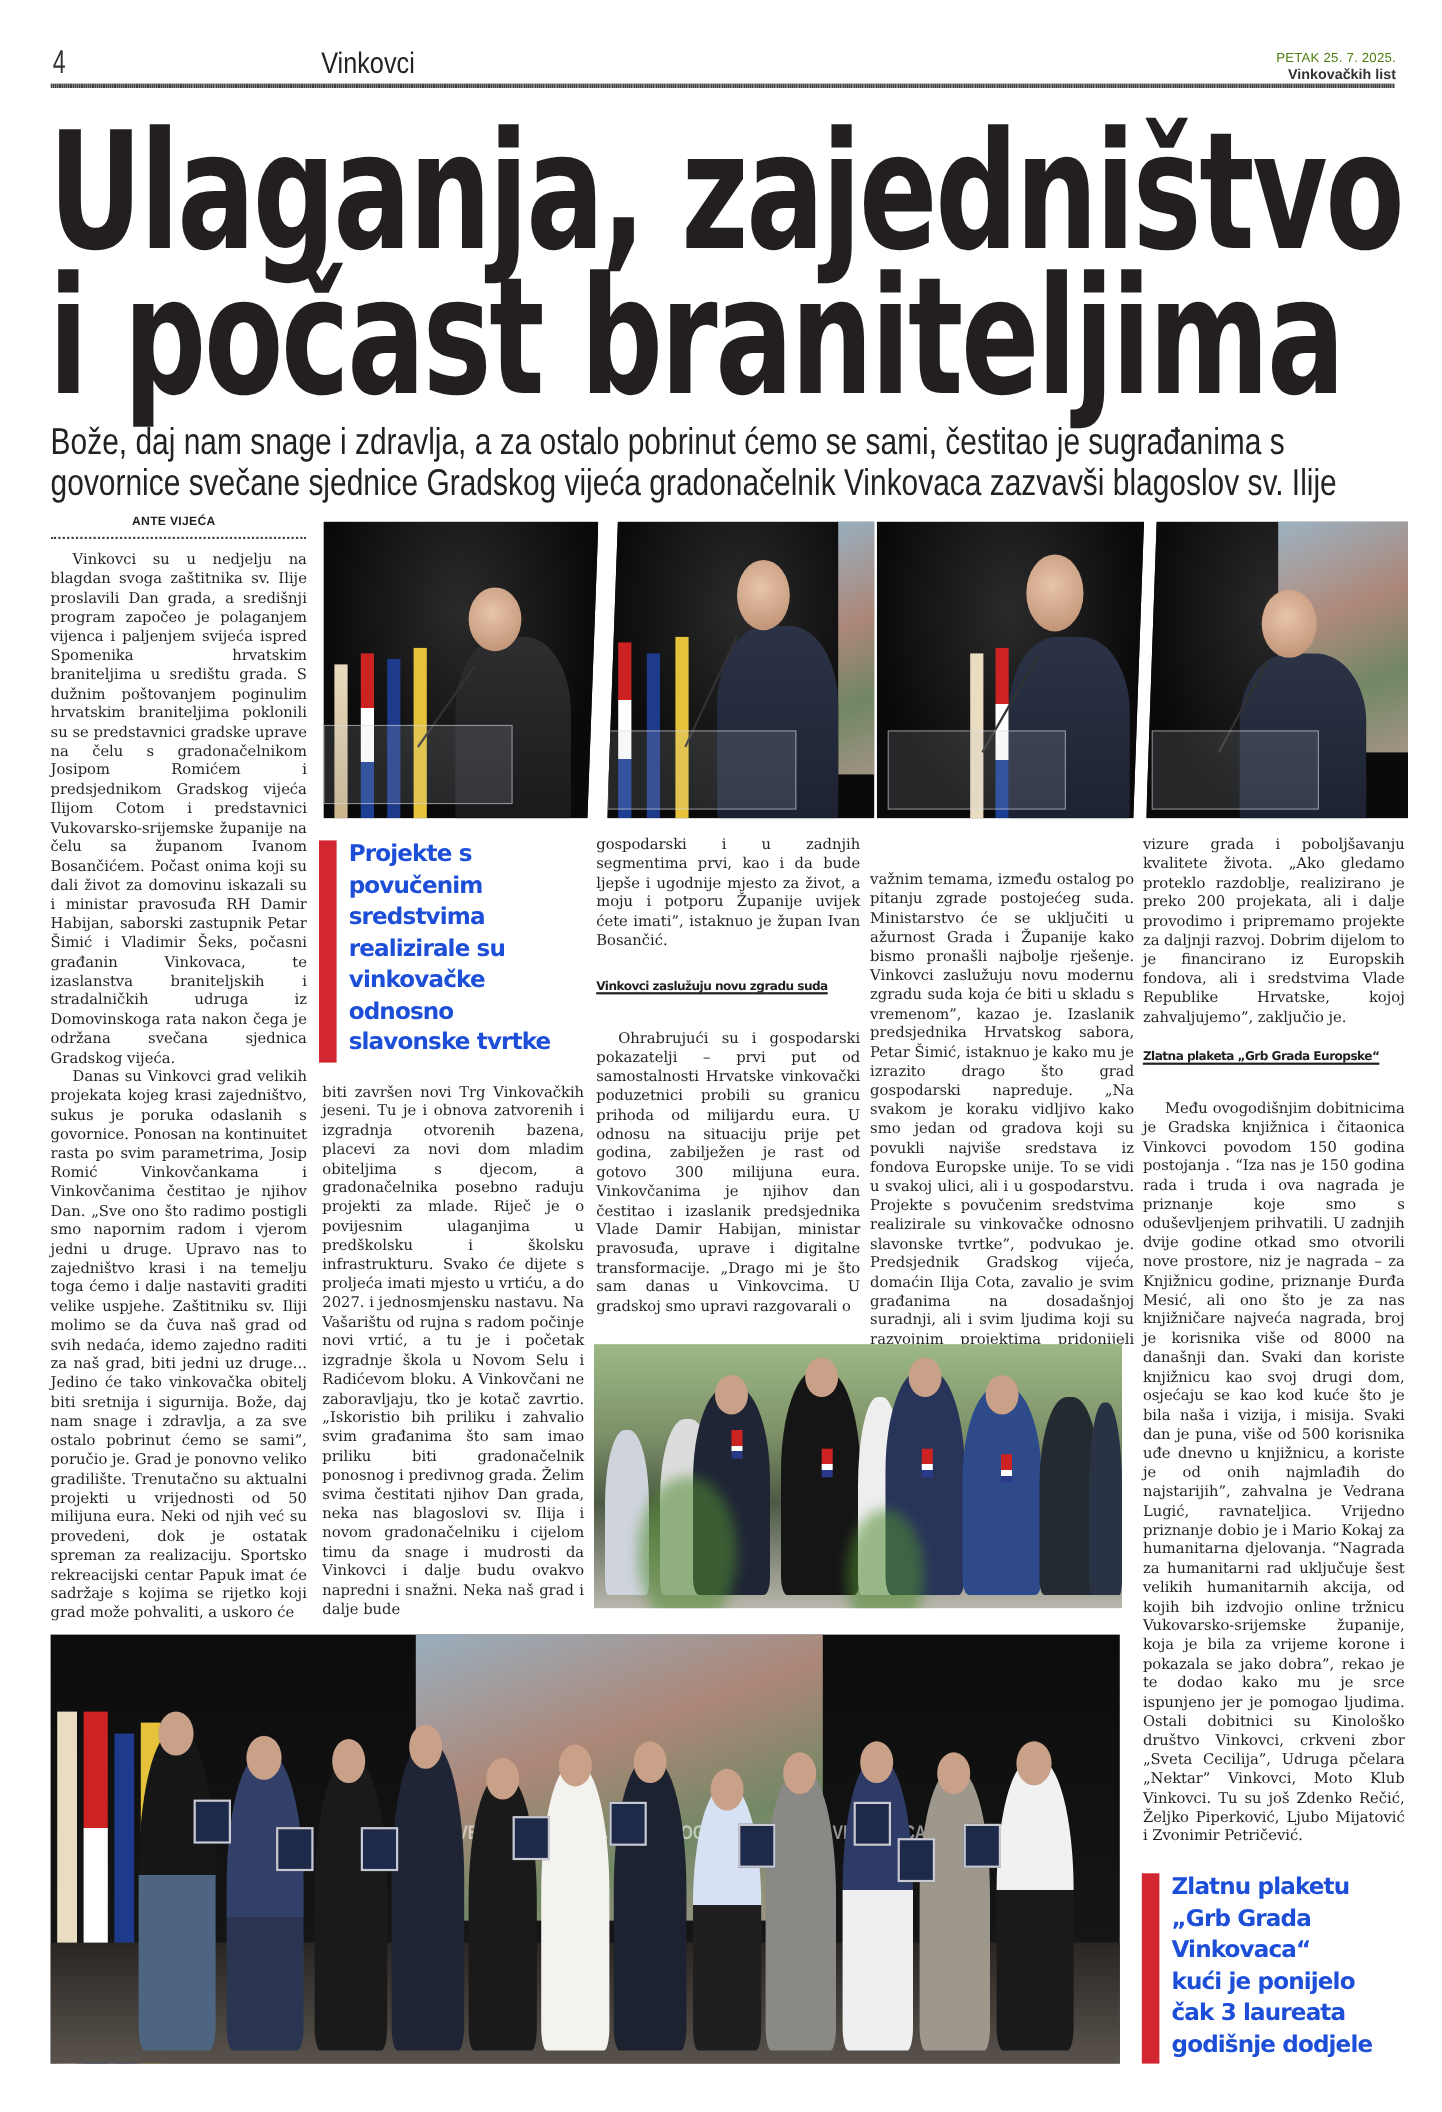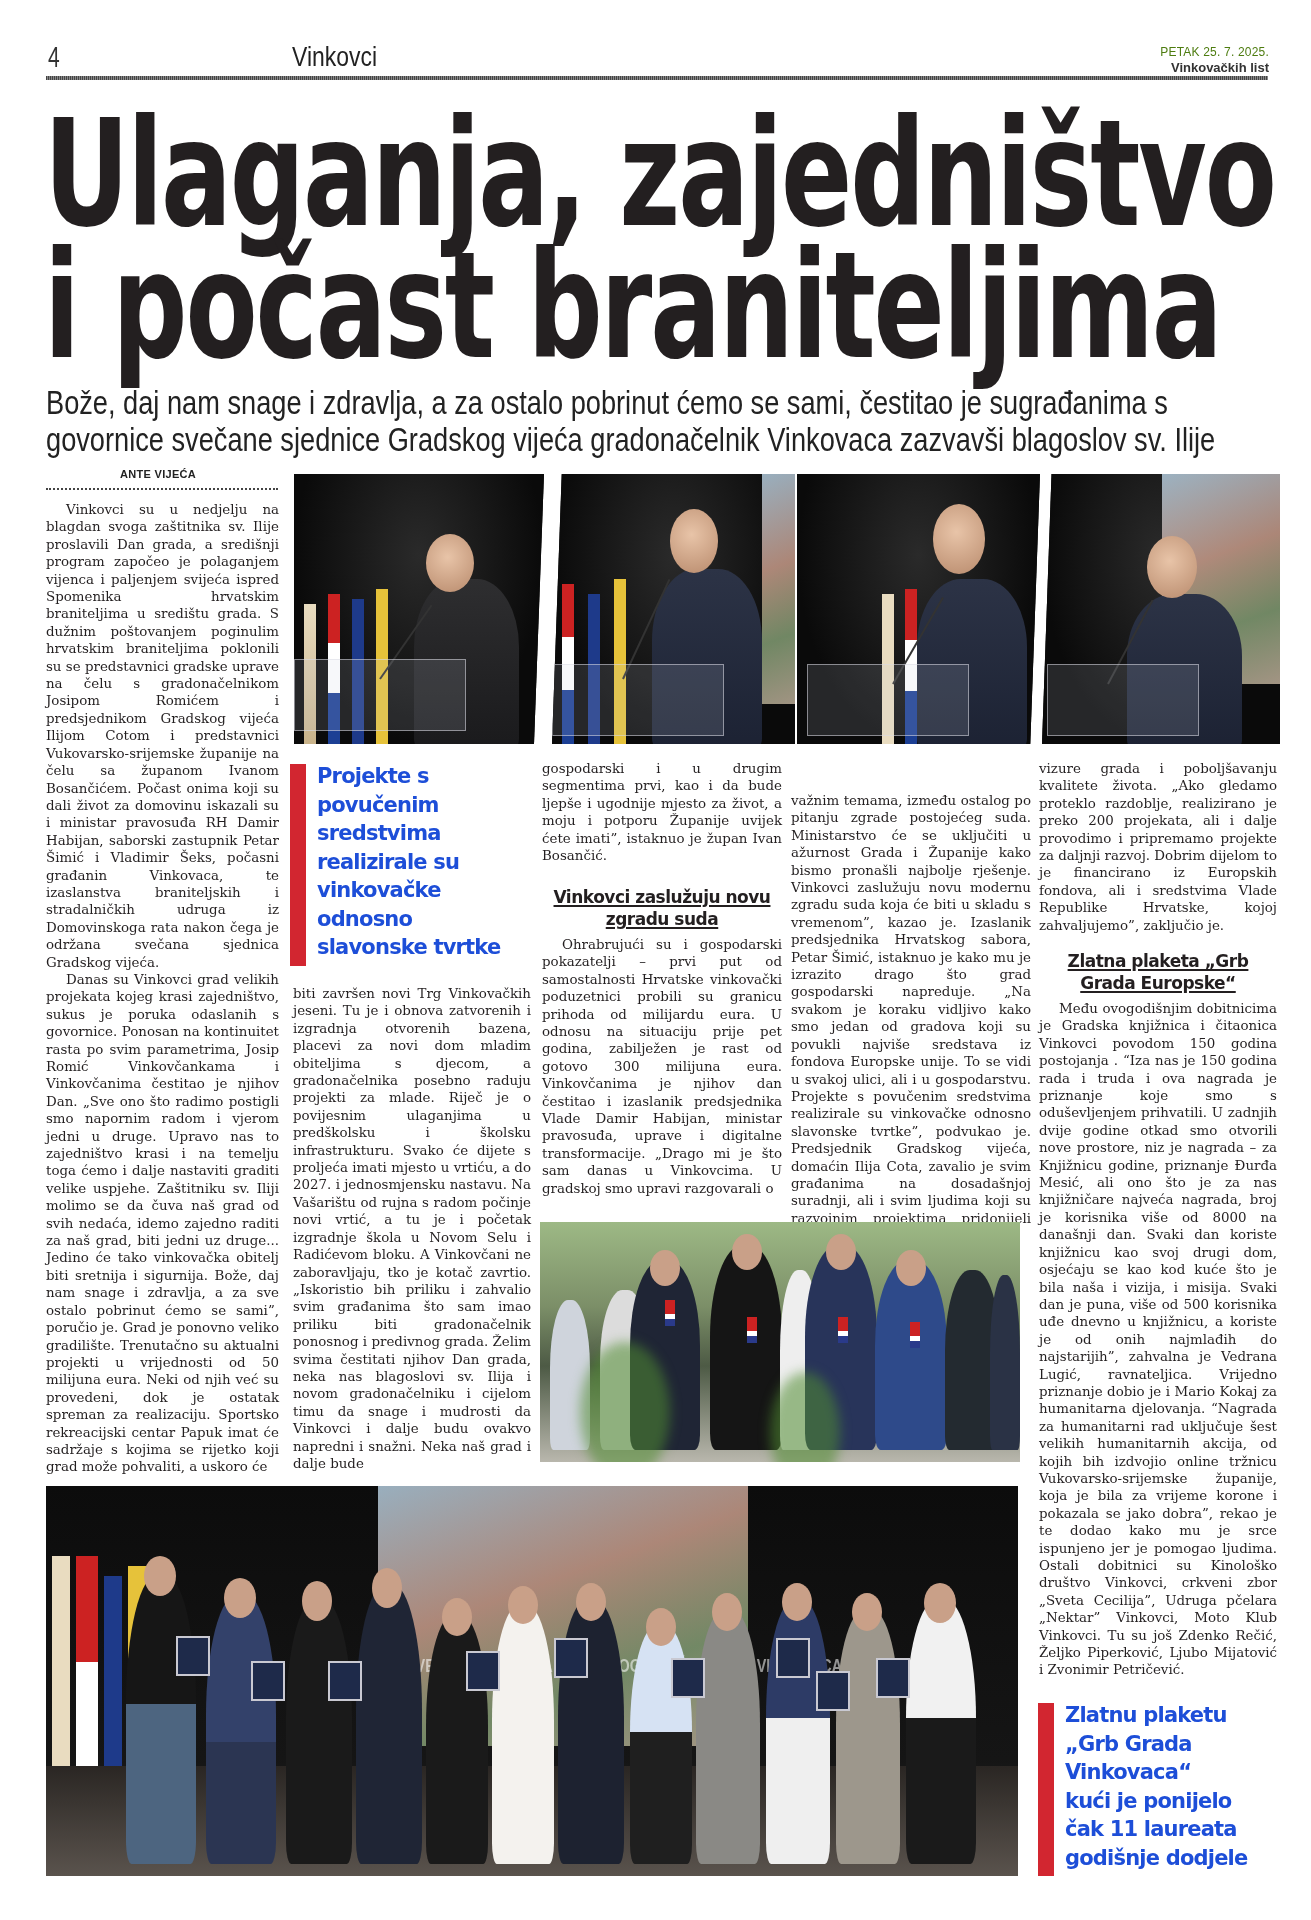--- a/index.html
+++ b/index.html
@@ -32,21 +32,21 @@
   .col p { margin: 0; text-indent: 20px; }
   .col p.noindent { text-indent: 0; }
   #col1 { left: 46px; top: 501px; width: 233px; }
   #col2 { left: 293px; top: 985px; width: 238px; }
   #col3a { left: 542px; top: 760px; width: 240px; }
   #col3b { left: 542px; top: 936px; width: 240px; }
   #col4 { left: 791px; top: 792px; width: 240px; }
   #col5a { left: 1039px; top: 760px; width: 238px; }
   #col5b { left: 1039px; top: 1000px; width: 238px; }
 
-  .subhead { position: absolute; font-family: "DejaVu Sans", sans-serif; font-weight: bold; font-size: 17px; line-height: 22px; text-align: center; text-decoration: underline; text-decoration-thickness: 2px; text-underline-offset: 2px; color: #231f20; letter-spacing: -0.5px; }
+  .subhead { position: absolute; font-family: "DejaVu Sans", sans-serif; font-weight: bold; font-size: 11px; line-height: 22px; text-decoration: underline; text-decoration-thickness: 2px; text-underline-offset: 2px; color: #231f20; letter-spacing: -0.5px; }
   #subhead-court { left: 542px; top: 886px; width: 240px; }
   #subhead-plaque { left: 1039px; top: 950px; width: 238px; }
 
   
   .pull { position: absolute; }
   .pull .bar { position: absolute; left: 0; top: 0; bottom: 0; width: 16px; background: #d22630; }
   .pull .txt { position: absolute; left: 27px; top: -2px; font-family: "DejaVu Sans", sans-serif; font-weight: bold; color: #1d4ed8; font-size: 21px; line-height: 28.5px; letter-spacing: -0.8px; white-space: pre-line; }
   #pull-1 { left: 290px; top: 764px; width: 240px; height: 202px; }
   #pull-2 { left: 1038px; top: 1703px; width: 240px; height: 173px; }
   #pull-2 .txt { font-size: 21px; line-height: 28.5px; }
@@ -150,21 +150,21 @@
 vinkovačke
 odnosno
 slavonske tvrtke</div>
 </div>
 
 <div class="col" id="col2">
   <p class="noindent">biti završen novi Trg Vinkovačkih jeseni. Tu je i obnova zatvorenih i izgradnja otvorenih bazena, placevi za novi dom mladim obiteljima s djecom, a gradonačelnika posebno raduju projekti za mlade. Riječ je o povijesnim ulaganjima u predškolsku i školsku infrastrukturu. Svako će dijete s proljeća imati mjesto u vrtiću, a do 2027. i jednosmjensku nastavu. Na Vašarištu od rujna s radom počinje novi vrtić, a tu je i početak izgradnje škola u Novom Selu i Radićevom bloku. A Vinkovčani ne zaboravljaju, tko je kotač zavrtio. „Iskoristio bih priliku i zahvalio svim građanima što sam imao priliku biti gradonačelnik ponosnog i predivnog grada. Želim svima čestitati njihov Dan grada, neka nas blagoslovi sv. Ilija i novom gradonačelniku i cijelom timu da snage i mudrosti da Vinkovci i dalje budu ovakvo napredni i snažni. Neka naš grad i dalje bude</p>
 </div>
 
 <div class="col" id="col3a">
-  <p class="noindent">gospodarski i u drugim segmentima prvi, kao i da bude ljepše i ugodnije mjesto za život, a moju i potporu Županije uvijek ćete imati”, istaknuo je župan Ivan Bosančić.</p>
+  <p class="noindent">gospodarski i u zadnjih segmentima prvi, kao i da bude ljepše i ugodnije mjesto za život, a moju i potporu Županije uvijek ćete imati”, istaknuo je župan Ivan Bosančić.</p>
 </div>
 <div class="subhead" id="subhead-court">Vinkovci zaslužuju novu zgradu suda</div>
 <div class="col" id="col3b">
   <p>Ohrabrujući su i gospodarski pokazatelji – prvi put od samostalnosti Hrvatske vinkovački poduzetnici probili su granicu prihoda od milijardu eura. U odnosu na situaciju prije pet godina, zabilježen je rast od gotovo 300 milijuna eura. Vinkovčanima je njihov dan čestitao i izaslanik predsjednika Vlade Damir Habijan, ministar pravosuđa, uprave i digitalne transformacije. „Drago mi je što sam danas u Vinkovcima. U gradskoj smo upravi razgovarali o</p>
 </div>
 
 <div class="col" id="col4">
   <p class="noindent">važnim temama, između ostalog po pitanju zgrade postojećeg suda. Ministarstvo će se uključiti u ažurnost Grada i Županije kako bismo pronašli najbolje rješenje. Vinkovci zaslužuju novu modernu zgradu suda koja će biti u skladu s vremenom”, kazao je. Izaslanik predsjednika Hrvatskog sabora, Petar Šimić, istaknuo je kako mu je izrazito drago što grad gospodarski napreduje. „Na svakom je koraku vidljivo kako smo jedan od gradova koji su povukli najviše sredstava iz fondova Europske unije. To se vidi u svakoj ulici, ali i u gospodarstvu. Projekte s povučenim sredstvima realizirale su vinkovačke odnosno slavonske tvrtke”, podvukao je. Predsjednik Gradskog vijeća, domaćin Ilija Cota, zavalio je svim građanima na dosadašnjoj suradnji, ali i svim ljudima koji su razvojnim projektima pridonijeli promjeni</p>
 </div>
 
@@ -240,15 +240,15 @@
   <div class="plaque" style="left:770px;top:185px;"></div>
   <div class="plaque" style="left:830px;top:172px;"></div>
 </div>
 
 <div class="pull" id="pull-2">
   <div class="bar"></div>
   <div class="txt">Zlatnu plaketu
 „Grb Grada
 Vinkovaca“
 kući je ponijelo
-čak 11 laureata
+čak 3 laureata
 godišnje dodjele</div>
 </div>
 
 </body></html>

